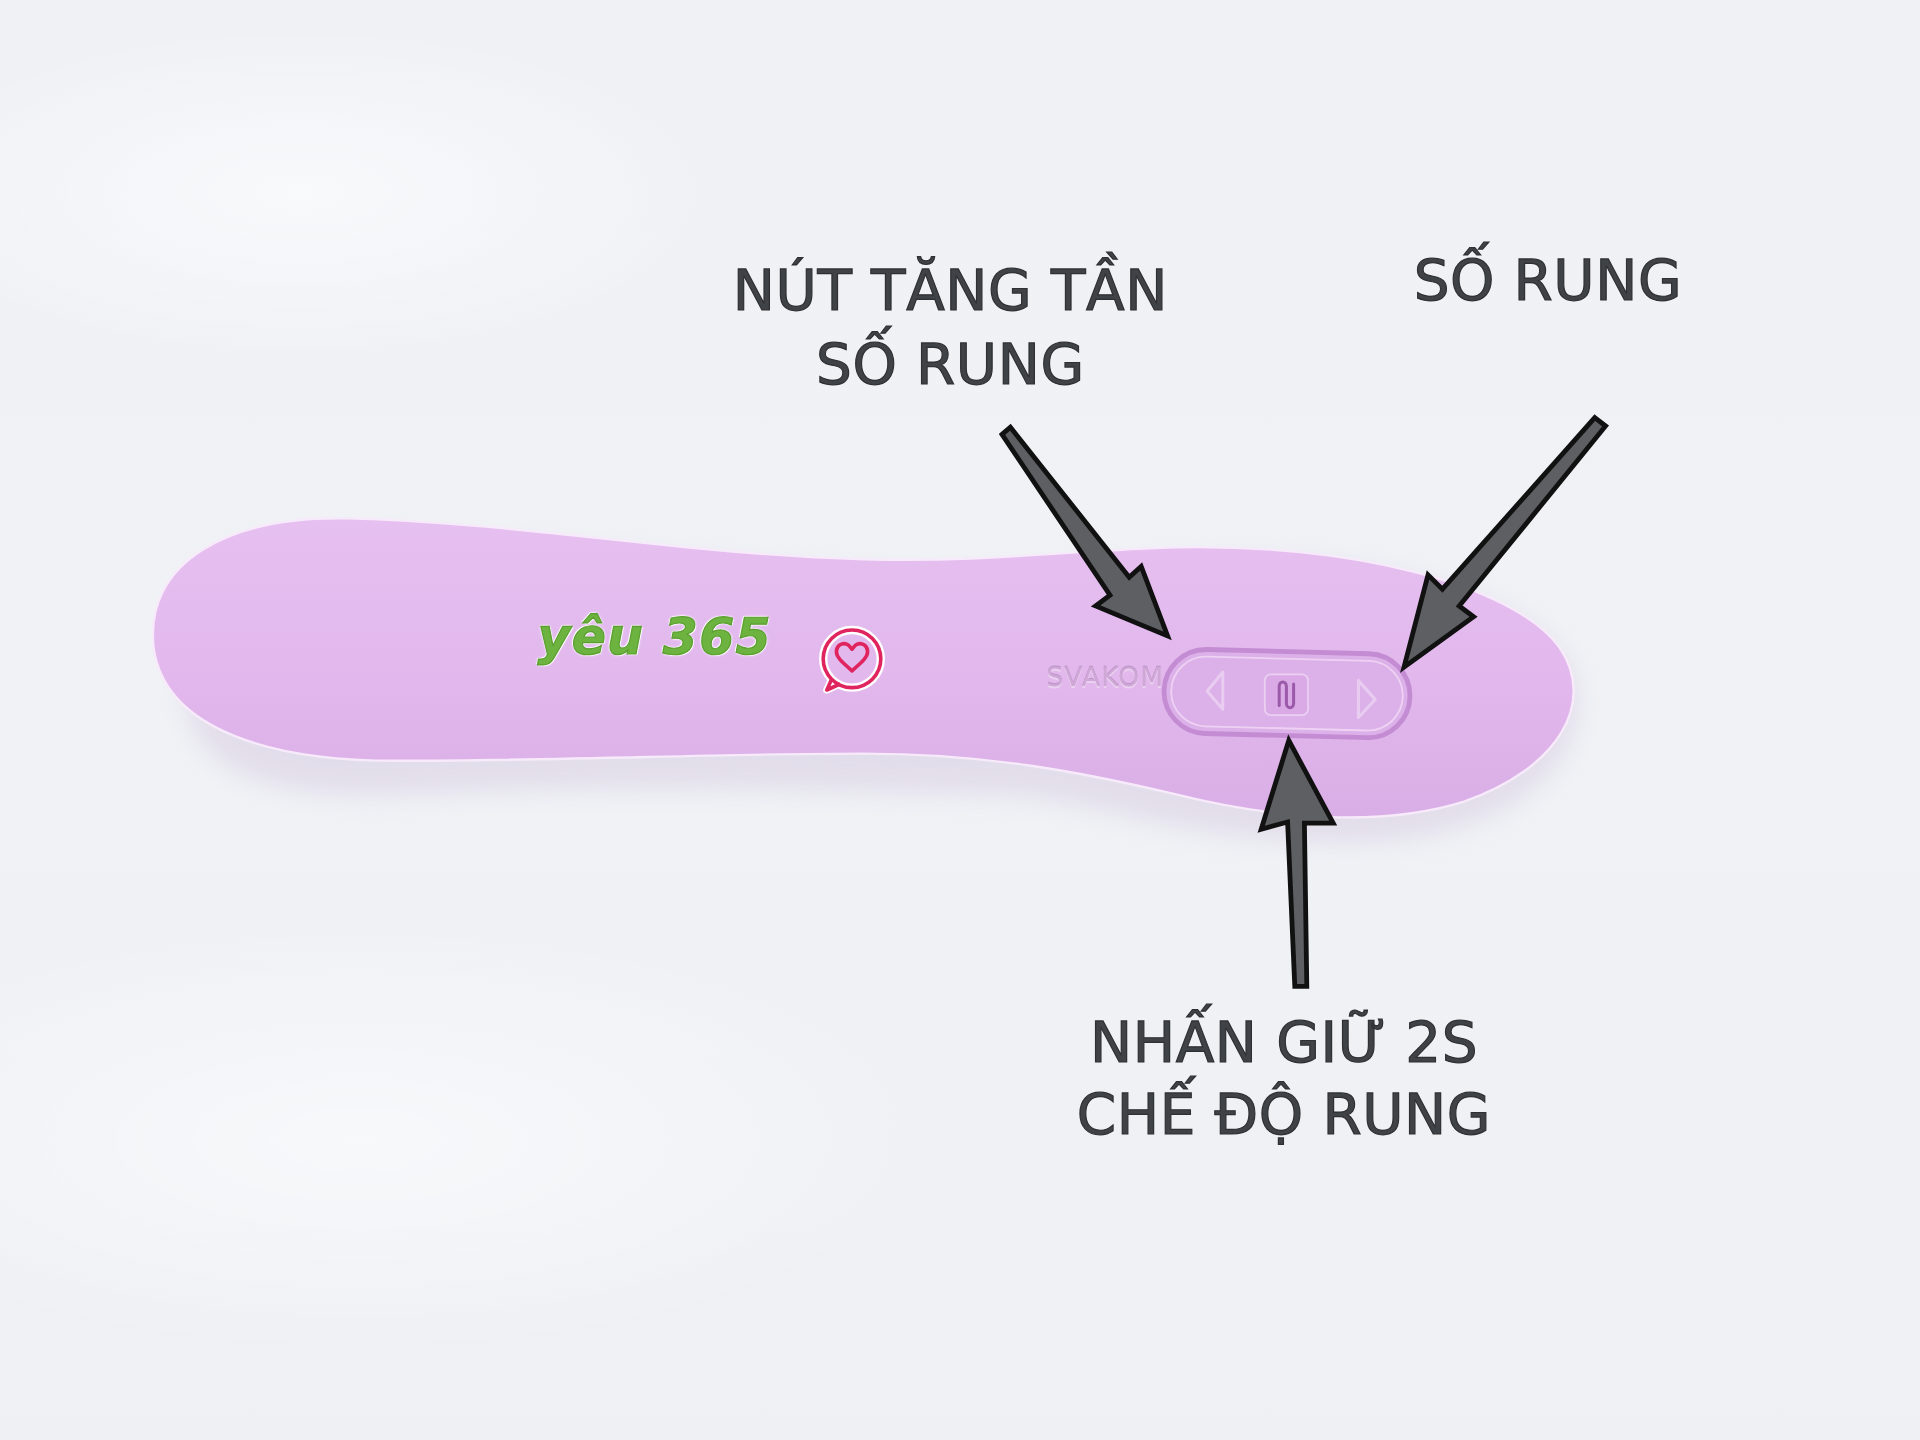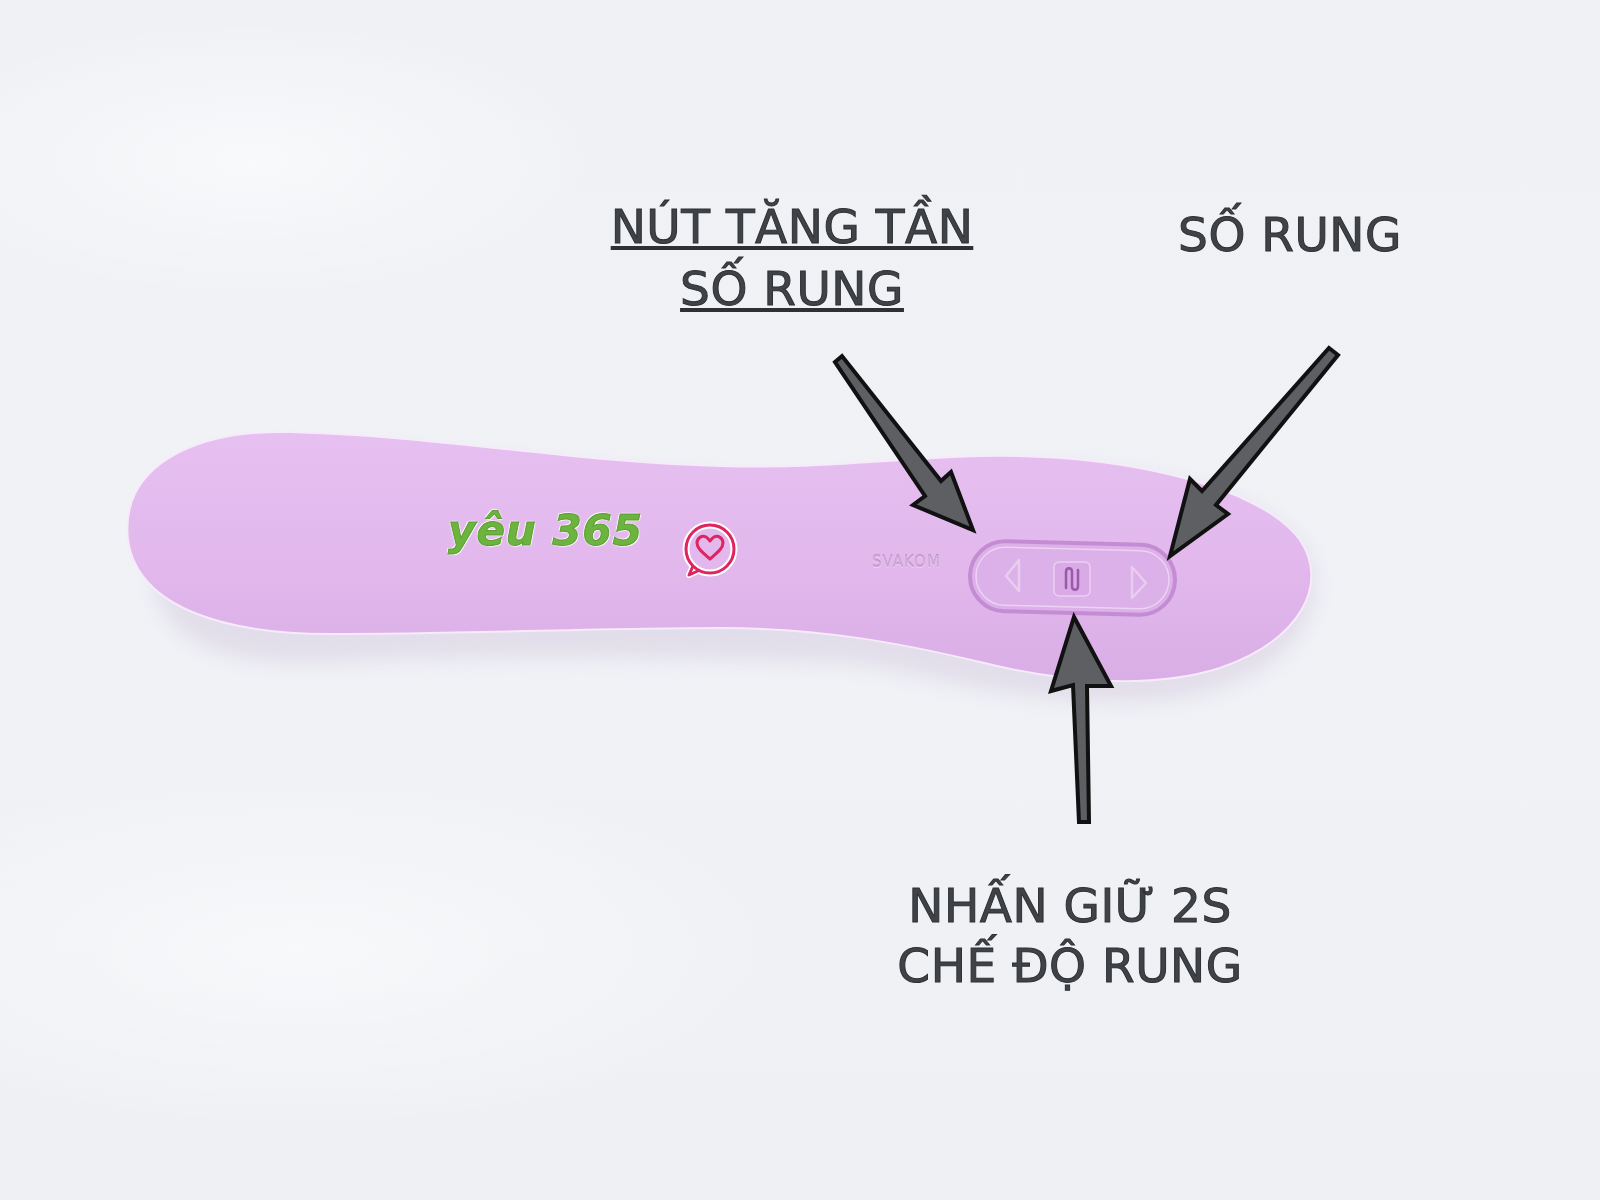--- a/index.html
+++ b/index.html
@@ -32,43 +32,43 @@
       color: #3f4246;
       font-family: "DejaVu Sans", sans-serif;
       font-size: 47px;
       line-height: 62px;
       text-align: center;
       letter-spacing: 0.5px;
       -webkit-text-stroke: 1px #2e3033;
       white-space: nowrap;
     }
     .label span { display: block; }
-    .label-increase { left: 592px; top: 196px; width: 400px; text-decoration: underline; }
+    .label-increase { left: 592px; top: 212px; width: 400px; }
     .label-decrease { left: 1090px; top: 204px; width: 400px; }
-    .label-power { left: 860px; top: 876px; width: 420px; line-height: 60px; }
+    .label-power { left: 860px; top: 840px; width: 420px; line-height: 60px; }
 
     .logo-text {
       position: absolute;
       left: 448px;
       top: 506px;
       font-family: "DejaVu Sans", sans-serif;
       font-style: italic;
       font-weight: bold;
       font-size: 42px;
       color: #6db33f;
       letter-spacing: 1px;
       -webkit-text-stroke: 1px #5b9e30;
       text-shadow: 0 0 3px #fff, 0 0 2px #fff, 1px 1px 0 #fff, -1px -1px 0 #fff;
     }
     .brand-text {
       position: absolute;
       left: 872px;
       top: 553px;
       font-family: "DejaVu Sans", sans-serif;
-      font-size: 15px;
+      font-size: 22px;
       letter-spacing: 1px;
       color: #cfa8d8;
       text-shadow: 0 1px 0 #ead1ef, 0 -1px 0 #b993c4;
     }
   </style>
 </head>
 <body>
 
 <div class="stage">
 

